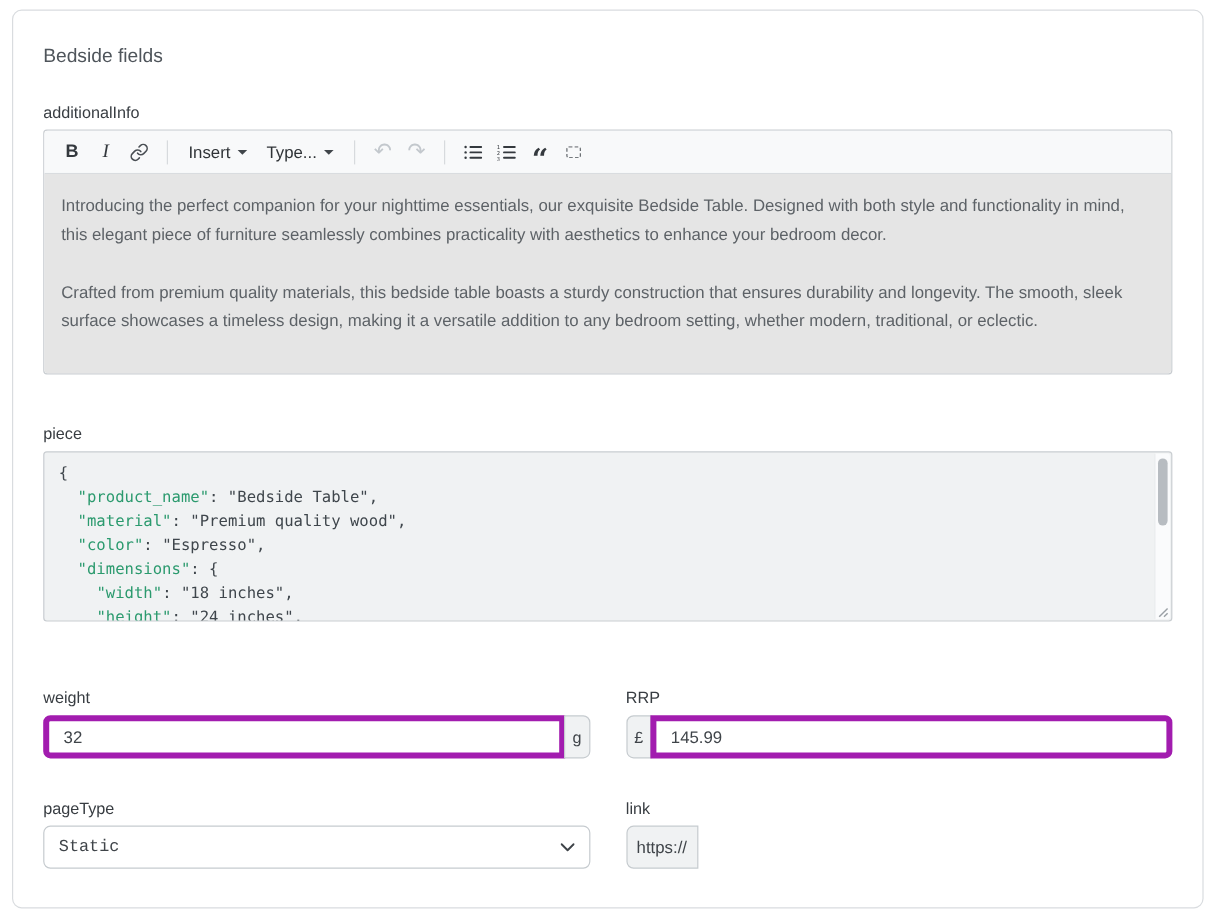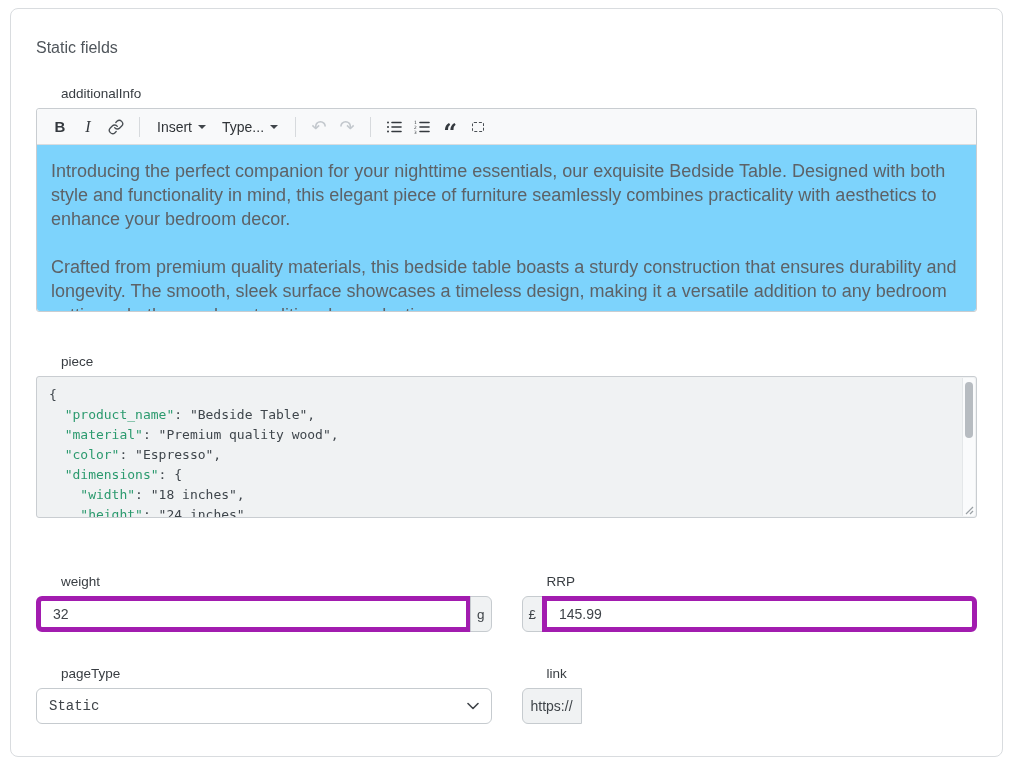--- a/index.html
+++ b/index.html
@@ -10,21 +10,21 @@
   }
   .card {
     position: absolute; left: 10px; top: 8px; width: 993px; height: 749px;
     background: #fff; border: 1px solid #d9dcdf; border-radius: 8px;
     padding: 30px 25px 25px;
   }
   .page-title {
     margin: 0 0 29px; font-size: 16px; font-weight: 500; color: #4f555b;
   }
   .field-label {
-    display: block; font-size: 13.5px; color: #383d42; margin-bottom: 7px; margin-left: 25px;
+    display: block; font-size: 13.5px; color: #383d42; margin-bottom: 7px;
   }
   
   .rte { border: 1px solid #c9cdd1; border-radius: 3px; margin-bottom: 42px; }
   .rte-toolbar {
     display: flex; align-items: center; height: 36px; background: #f8f9fa;
     border-bottom: 1px solid #d9dcdf; padding: 0 10px; gap: 2px;
     border-radius: 3px 3px 0 0;
   }
   .tb-btn {
     display: inline-flex; align-items: center; justify-content: center;
@@ -41,22 +41,22 @@
     width: 0; height: 0; border-left: 4px solid transparent;
     border-right: 4px solid transparent; border-top: 4px solid #40454a;
   }
   .quote-glyph {
     font-family: "DejaVu Serif", serif; font-weight: 700; font-size: 24px;
     line-height: 10px; transform: translateY(6px); display: inline-block;
   }
   .dashed-sq { width: 12px; height: 10px; border: 1px dashed #4a4f54; border-radius: 2px; }
   .tb-icon { display: block; }
   .rte-content {
-    height: 166px; padding: 14px; overflow: hidden; background: #7dd3fc;
-    font-size: 18px; line-height: 24px; color: #5d6267; border-radius: 0 0 3px 3px;
+    height: 166px; padding: 14px; overflow: hidden; background: #e5e5e5;
+    font-size: 14px; line-height: 24px; color: #5d6267; border-radius: 0 0 3px 3px;
   }
   .rte-content p { margin: 0 0 24px; }
   
   .specs-field { margin-bottom: 56px; }
   .code-box {
     position: relative; height: 142px; background: #f0f2f3;
     border: 1px solid #c9cdd1; border-radius: 3px; padding: 8px 22px 0 12px;
     overflow: hidden; font-family: "DejaVu Sans Mono", monospace;
     font-size: 13px; line-height: 20px; color: #3f464c; cursor: text;
   }
@@ -95,21 +95,21 @@
     width: 100%; height: 36px; appearance: none; -webkit-appearance: none;
     border: 1px solid #c6cbcf; border-radius: 6px; padding: 0 24px 0 12px;
     font-size: 14px; color: #3f4449; background: #fff; font-family: Liberation Mono, monospace; outline: none;
   }
   .chevron { position: absolute; right: 13px; top: 50%; transform: translateY(-50%); pointer-events: none; }
 </style>
 </head>
 <body>
 
 <div class="card">
-  <h2 class="page-title">Static fields</h2>
+  <h2 class="page-title">Bedside fields</h2>
 
   <div>
     <label class="field-label">additionalInfo</label>
     <div class="rte">
       <div class="rte-toolbar">
         <button class="tb-btn bold">
             <span>B</span>
           </button>
         <button class="tb-btn italic">
             <span>I</span>

